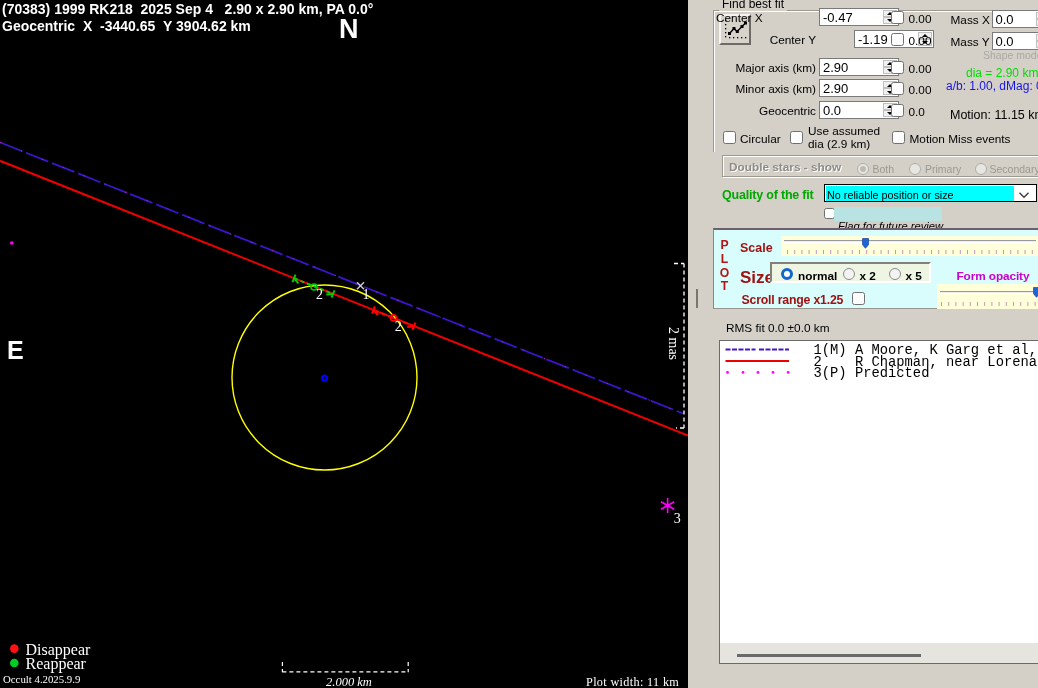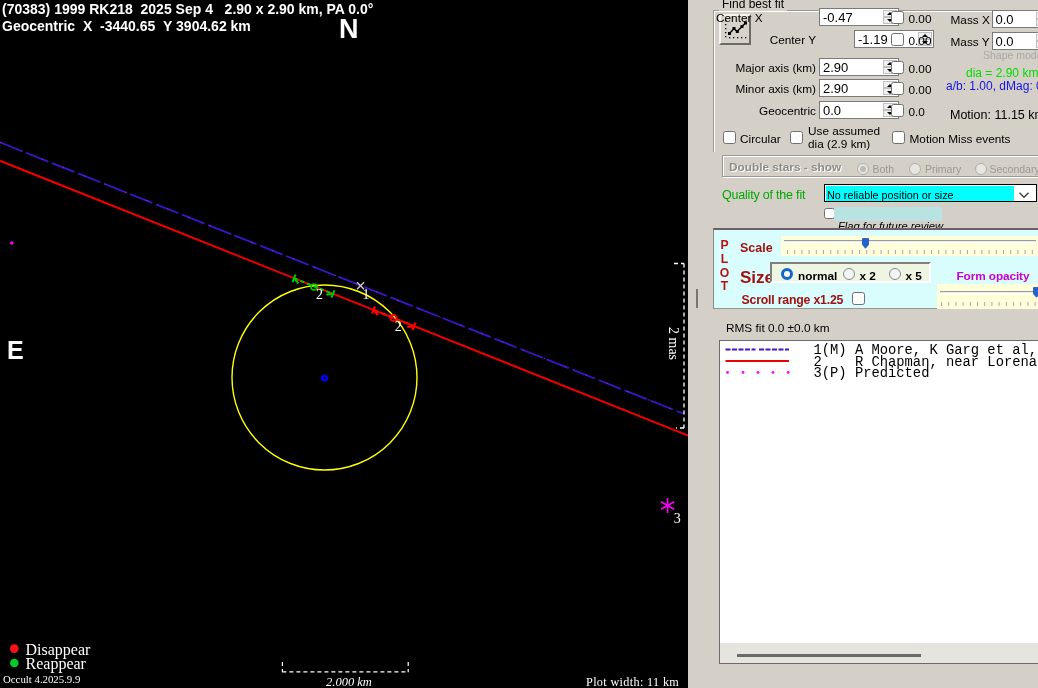--- a/index.html
+++ b/index.html
@@ -217,21 +217,21 @@
 <div class="etched" style="left:721.5px;top:155px;width:330px;height:21.5px;"></div>
 <div class="lbl" style="left:729px;top:160px;font-weight:bold;font-size:11.8px;color:#8e8c87;text-shadow:1px 1px 0 #fff;">Double stars - show</div>
 <div class="rd" style="left:856.5px;top:162.5px;border:1px solid #b0aea9;background:#e8e6e1;"></div>
     <div class="rd" style="left:859.5px;top:165.5px;width:6px;height:6px;background:#bcbab5;"></div>
 <div class="lbl" style="left:872.5px;top:163px;font-size:10.5px;color:#9b9992;">Both</div>
 <div class="rd" style="left:908.5px;top:162.5px;border:1px solid #b0aea9;background:#e8e6e1;"></div>
 <div class="lbl" style="left:925px;top:163px;font-size:10.5px;color:#9b9992;">Primary</div>
 <div class="rd" style="left:975px;top:162.5px;border:1px solid #b0aea9;background:#e8e6e1;"></div>
 <div class="lbl" style="left:989.5px;top:163px;font-size:10.5px;color:#9b9992;">Secondary</div>
 
-<div class="lbl" style="left:722px;top:187.5px;font-weight:normal;font-size:12.5px;color:#00a800;letter-spacing:-0.2px;">Quality of the fit</div>
+<div class="lbl" style="left:722px;top:187.5px;font-weight:bold;font-size:12.5px;color:#00a800;letter-spacing:-0.2px;">Quality of the fit</div>
 <div class="abs" style="left:823.5px;top:184px;width:213.5px;height:18px;background:#fff;border:1px solid #000;padding-left:48px;">
   <div class="abs" style="left:1px;top:1px;width:188.5px;height:15px;background:#00ffff;font-size:10.8px;padding:2.5px 0 0 1.5px;white-space:nowrap;">No reliable position or size</div>
   <svg class="abs" style="right:7px;top:7px" width="10" height="7" viewBox="0 0 11 7">
         <polyline points="0.5,0.5 5.5,5.5 10.5,0.5" fill="none" stroke="#404040" stroke-width="1.6"></polyline>
       </svg>
 </div>
 <div class="cb" style="left:823.5px;top:208px;width:11px;height:11px;background:#fff;"></div>
 <div class="abs" style="left:834px;top:206.5px;width:107.5px;height:14px;background:#b9e2e2;"></div>
 <div class="lbl" style="left:838px;top:220px;font-style:italic;font-size:11.2px;text-align:center;">Flag for future review</div>
 

